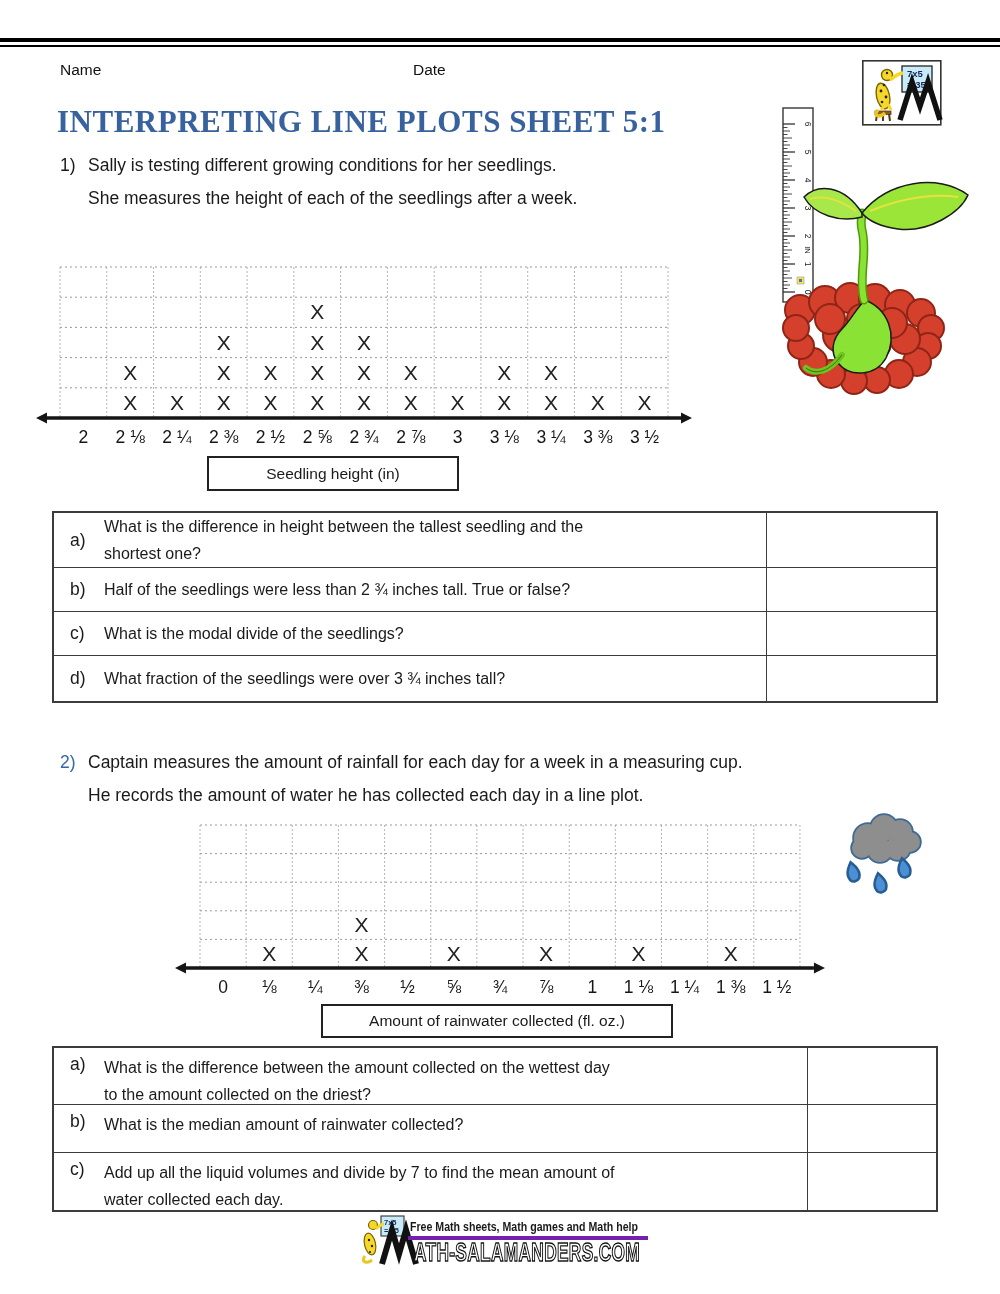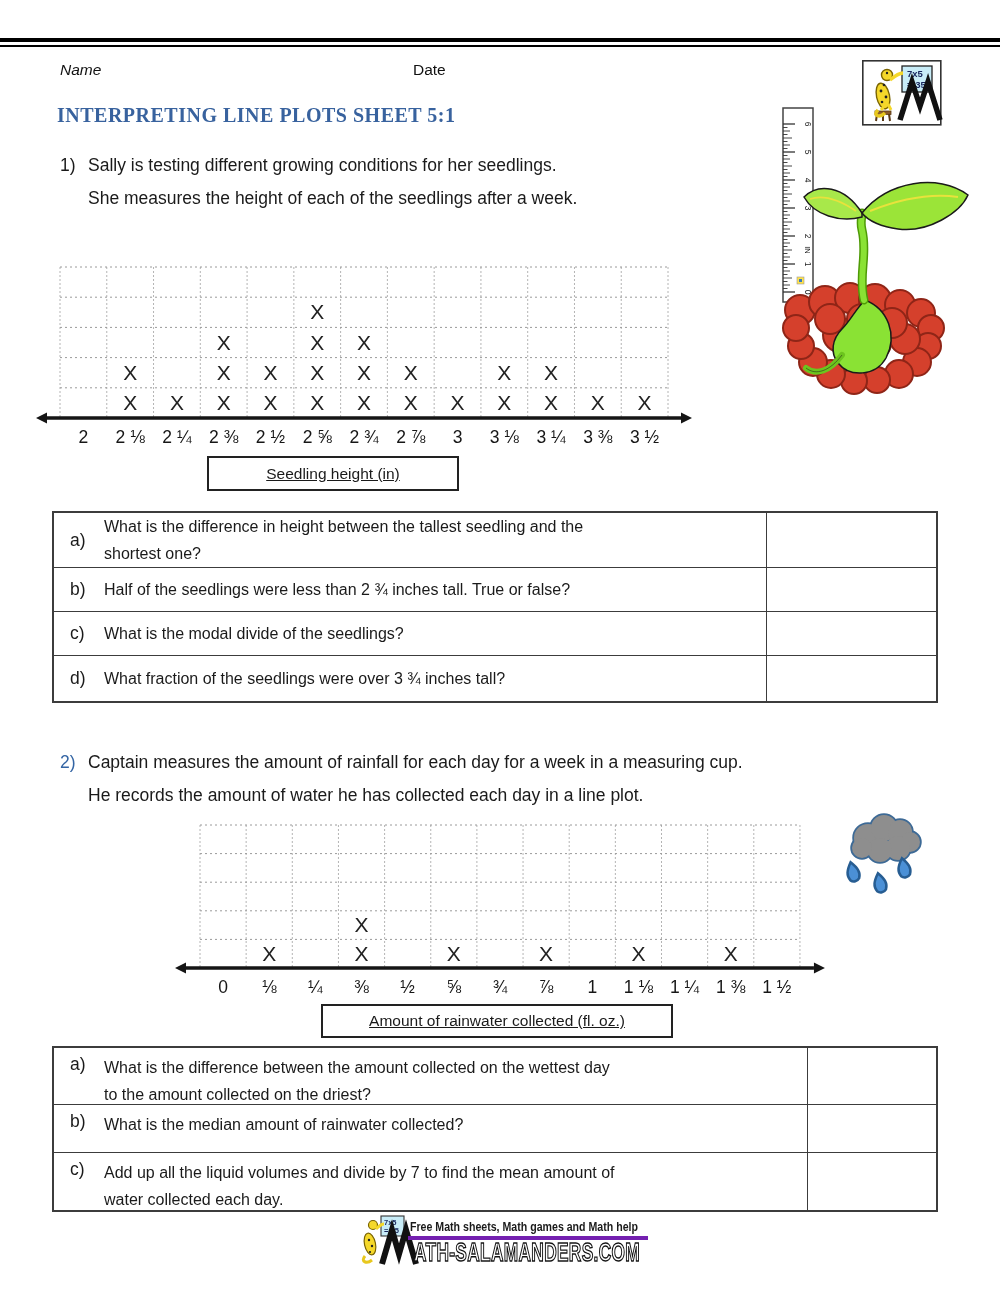--- a/index.html
+++ b/index.html
@@ -1,31 +1,31 @@
 <!DOCTYPE html>
 <html><head>
 <meta charset="utf-8">
 <style>
   html,body{margin:0;padding:0;background:#fff;}
   #page{position:relative;width:1000px;height:1294px;background:#fff;overflow:hidden;
         font-family:"Liberation Sans","DejaVu Sans",sans-serif;color:#1a1a1a;}
   .rule1{position:absolute;left:0;top:38px;width:1000px;height:4px;background:#000;}
   .rule2{position:absolute;left:0;top:45px;width:1000px;height:2px;background:#000;}
   .fieldlab{position:absolute;top:61px;font-size:15.5px;color:#111;}
-  #nameLab{left:60px;font-style:italic;} #dateLab{left:413px;}
+  #nameLab{left:60px;} #dateLab{left:413px;}
   .title{position:absolute;left:57px;top:104px;margin:0;font-family:"Liberation Serif","DejaVu Serif",serif;
-         font-size:20px;font-weight:bold;color:#38629e;letter-spacing:.5px;white-space:nowrap;}
+         font-size:31px;font-weight:bold;color:#38629e;letter-spacing:.5px;white-space:nowrap;}
   .para{position:absolute;font-size:17.5px;line-height:32.5px;}
   .qnum{position:absolute;left:-28px;top:0;}
   .qnum.blue{color:#3465a4;}
   #q1para{left:88px;top:149px;} #q2para{left:88px;top:746px;}
   svg{position:absolute;overflow:visible;}
   #plot1{left:40px;top:265px;} #plot2{left:180px;top:823px;}
   .axisbox{position:absolute;border:2px solid #222;display:flex;align-items:center;justify-content:center;
-           font-size:15.5px;background:#fff;text-decoration:underline;}
+           font-size:15.5px;background:#fff;}
   #axisbox1{left:207px;top:456px;width:248px;height:31px;}
   #axisbox2{left:321px;top:1004px;width:348px;height:30px;}
   .qtable{position:absolute;left:52px;width:886px;border:2px solid #3c3c3c;box-sizing:border-box;background:#fff;}
   #qt1{top:511px;} #qt2{top:1046px;}
   .trow{display:flex;box-sizing:border-box;}
   .trow + .trow{border-top:1px solid #3c3c3c;}
   #qt1 .trow{align-items:center;}
   #qt2 .trow{align-items:flex-start;}
   #qt2 .tlab,#qt2 .tq{padding-top:6px;}
   .tlab{width:50px;padding-left:16px;box-sizing:border-box;flex:none;font-size:17.5px;}

